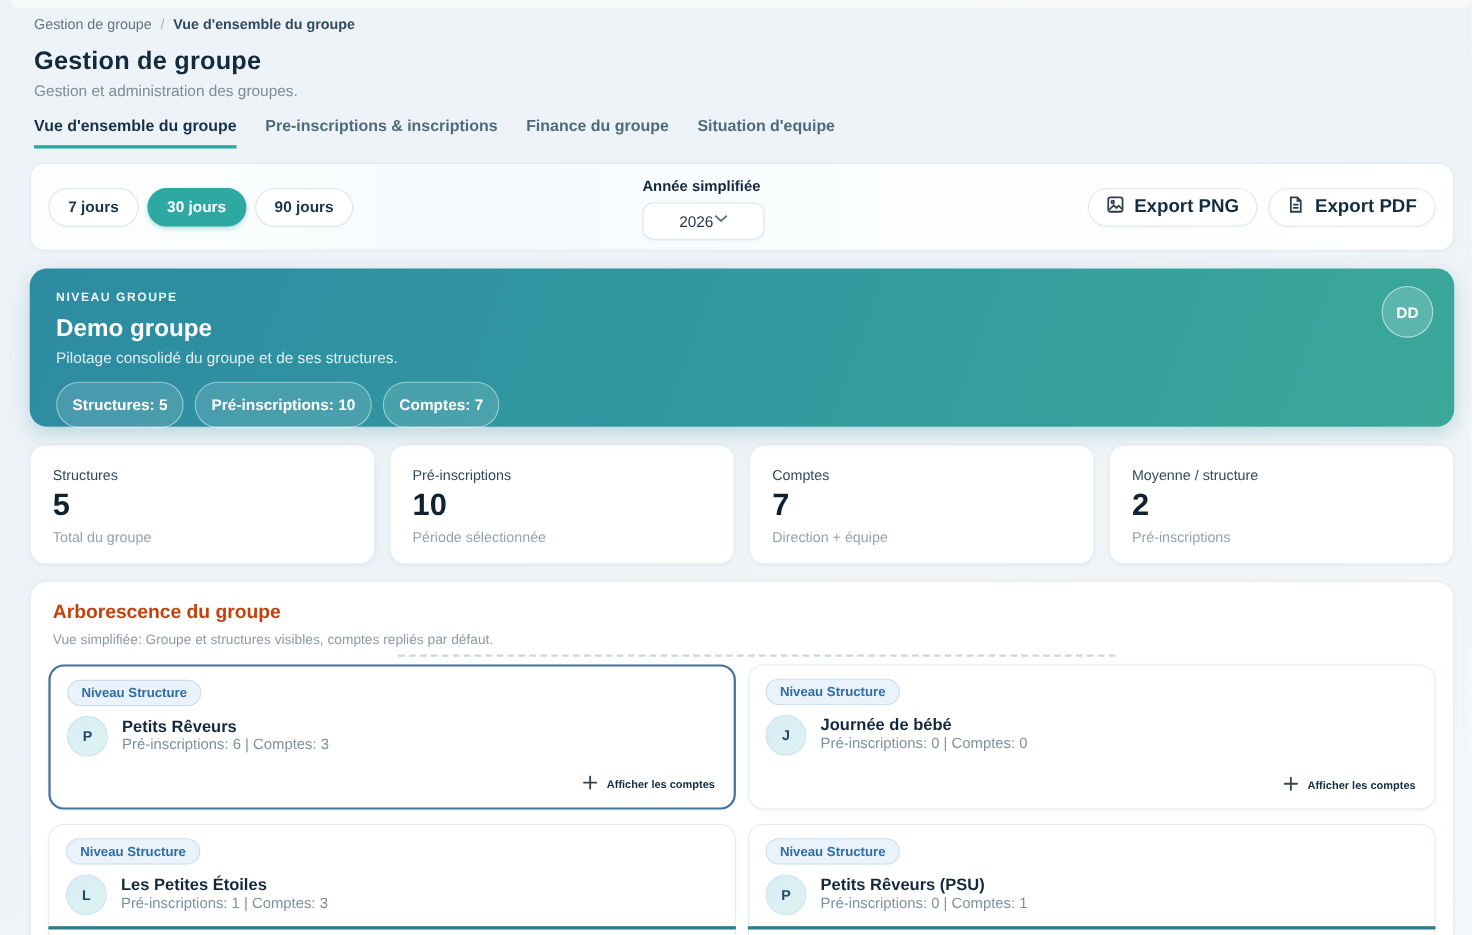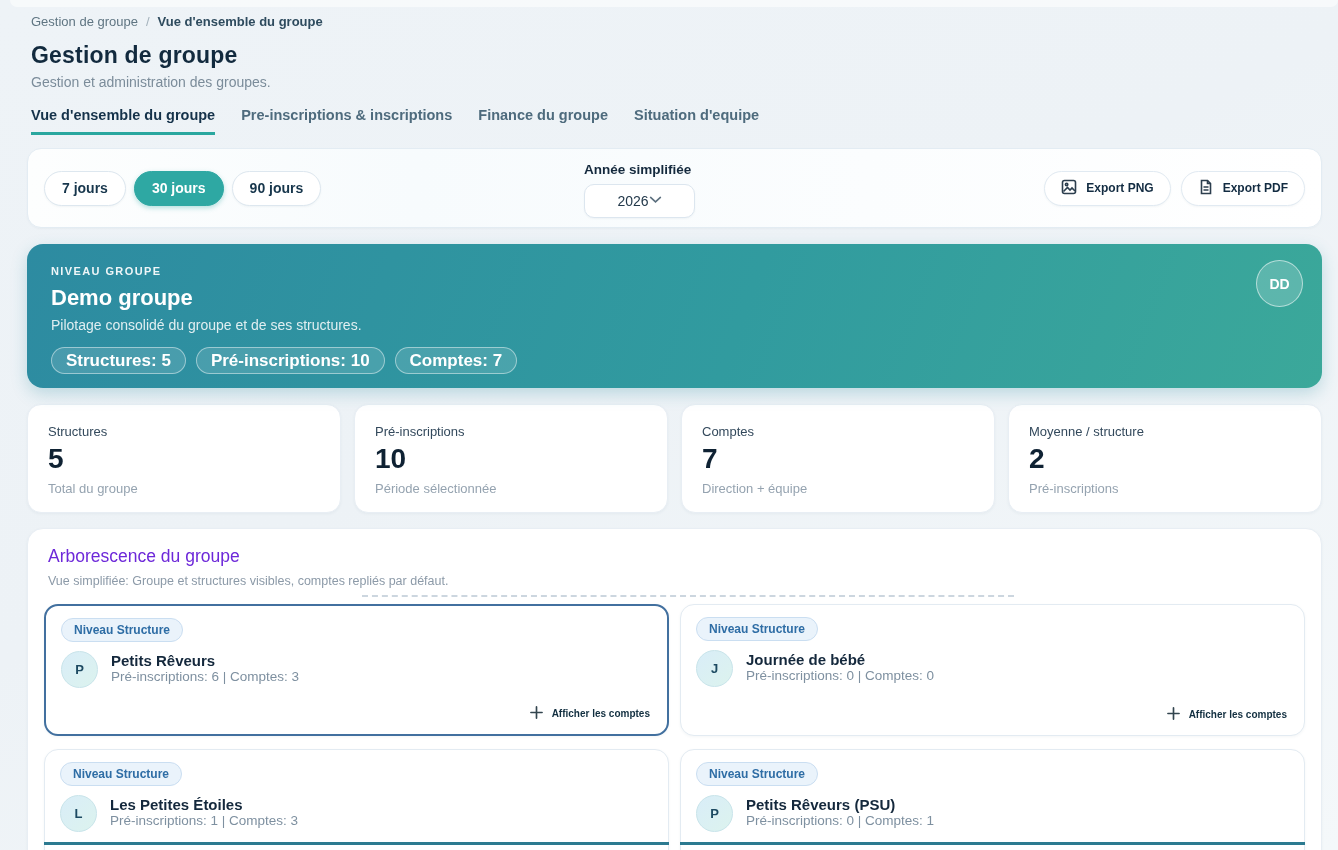--- a/index.html
+++ b/index.html
@@ -41,50 +41,50 @@
   .pill-btn.active{ background:#2ea8a3; border-color:#2ea8a3; color:#ffffff; box-shadow:0 2px 5px rgba(46,168,163,.35);}
   .year-group{ position:absolute; left:556px; top:13px; }
   .year-label{ font-size:13.5px; font-weight:bold; color:#14293d; }
   .year-select{ margin-top:7px; width:111px; height:34px; background:#fff; border:1px solid #dce6ef; border-radius:10px;
     display:flex; align-items:center; justify-content:center; padding:0 12px; cursor:pointer;
     box-shadow:0 1px 2px rgba(40,70,100,.05);}
   .year-value{ font-size:14px; color:#23394b; }
   .chev{ width:13px; height:13px; color:#5c6f7e; }
   .export-group{ margin-left:auto; display:flex; gap:10px; }
   .export-btn{ height:35px; padding:0 16px; border-radius:999px; background:#fff; border:1px solid #e1eaf2;
-    display:flex; align-items:center; gap:9px; font-size:12px; font-weight:bold; color:#132c42; cursor:pointer;
+    display:flex; align-items:center; gap:9px; font-size:17px; font-weight:bold; color:#132c42; cursor:pointer;
     box-shadow:0 1px 2px rgba(40,70,100,.05); font-family:inherit;}
   .export-btn svg{ width:16px; height:16px; color:#2c3e4e; }
 
   
   .banner{ margin-top:16px; height:144px; border-radius:16px; position:relative;
     background:linear-gradient(110deg,#2d8ba1 0%,#319b9f 55%,#3ba89a 100%);
     padding:21px 24px; color:#fff; box-shadow:0 6px 16px rgba(45,140,160,.25);}
   .banner-level{ font-size:11px; font-weight:bold; letter-spacing:1.4px; color:rgba(255,255,255,.92);}
   .banner-title{ font-size:22px; font-weight:bold; margin-top:8px; }
   .banner-desc{ font-size:14px; color:rgba(255,255,255,.85); margin-top:6px; }
   .banner-badges{ display:flex; gap:10px; margin-top:14px; }
-  .banner-badge{ height:27px; padding:0 14px; border-radius:999px; background:rgba(255,255,255,.13);
-    border:1px solid rgba(255,255,255,.45); font-size:17px; font-weight:bold; display:flex; align-items:center;}
+  .banner-badge{ height:42px; padding:0 14px; border-radius:999px; background:rgba(255,255,255,.13);
+    border:1px solid rgba(255,255,255,.45); font-size:14px; font-weight:bold; display:flex; align-items:center;}
   .banner-avatar{ position:absolute; right:19px; top:16px; width:47px; height:47px; border-radius:50%;
     background:rgba(255,255,255,.18); border:1px solid rgba(255,255,255,.55);
     display:flex; align-items:center; justify-content:center; font-size:14px; font-weight:bold; }
 
   
   .stats-grid{ display:grid; grid-template-columns:repeat(4,1fr); gap:13px; margin-top:16px; }
   .stat-card{ height:109px; background:#fff; border:1px solid #e8eef4; border-radius:14px; padding:19px 20px;
     box-shadow:0 1px 3px rgba(40,70,100,.05);}
   .stat-label{ font-size:13px; color:#33495c; }
   .stat-value{ font-size:28px; font-weight:bold; color:#0f2233; margin-top:5px; line-height:1.1;}
   .stat-sub{ font-size:13px; color:#95a3b0; margin-top:6px; }
 
   
   .tree-card{ margin-top:15px; background:#fff; border:1px solid #e8eef4; border-radius:16px; padding:17px 16px;
     height:360px; position:relative; box-shadow:0 1px 3px rgba(40,70,100,.05);}
-  .tree-title{ font-size:17.5px; font-weight:normal; color:#6d28d9; padding-left:4px;}
+  .tree-title{ font-size:17.5px; font-weight:bold; color:#c2410c; padding-left:4px;}
   .tree-subtitle{ font-size:12.5px; color:#8c9aa8; margin-top:7px; padding-left:4px;}
   .tree-connector{ position:absolute; top:66px; left:334px; width:652px; border-top:2px dashed #ccd6df; }
   .tree-grid{ display:grid; grid-template-columns:1fr 1fr; gap:13px 11px; margin-top:16px; grid-auto-rows:132px;}
   .struct-card{ background:#fff; border:1px solid #e3ebf2; border-radius:14px; padding:12px 15px; position:relative;
     box-shadow:0 1px 3px rgba(40,70,100,.05); cursor:pointer;}
   .struct-card.selected{ border:2px solid #42709f; }
   .level-badge{ display:inline-flex; align-items:center; height:24px; padding:0 12px; border-radius:999px;
     background:#eaf3fb; border:1px solid #cadef1; color:#2e6da5; font-size:12px; font-weight:bold; }
   .struct-row{ display:flex; gap:13px; margin-top:9px; align-items:flex-start;}
   .struct-avatar{ width:37px; height:37px; border-radius:50%; flex:0 0 auto;

